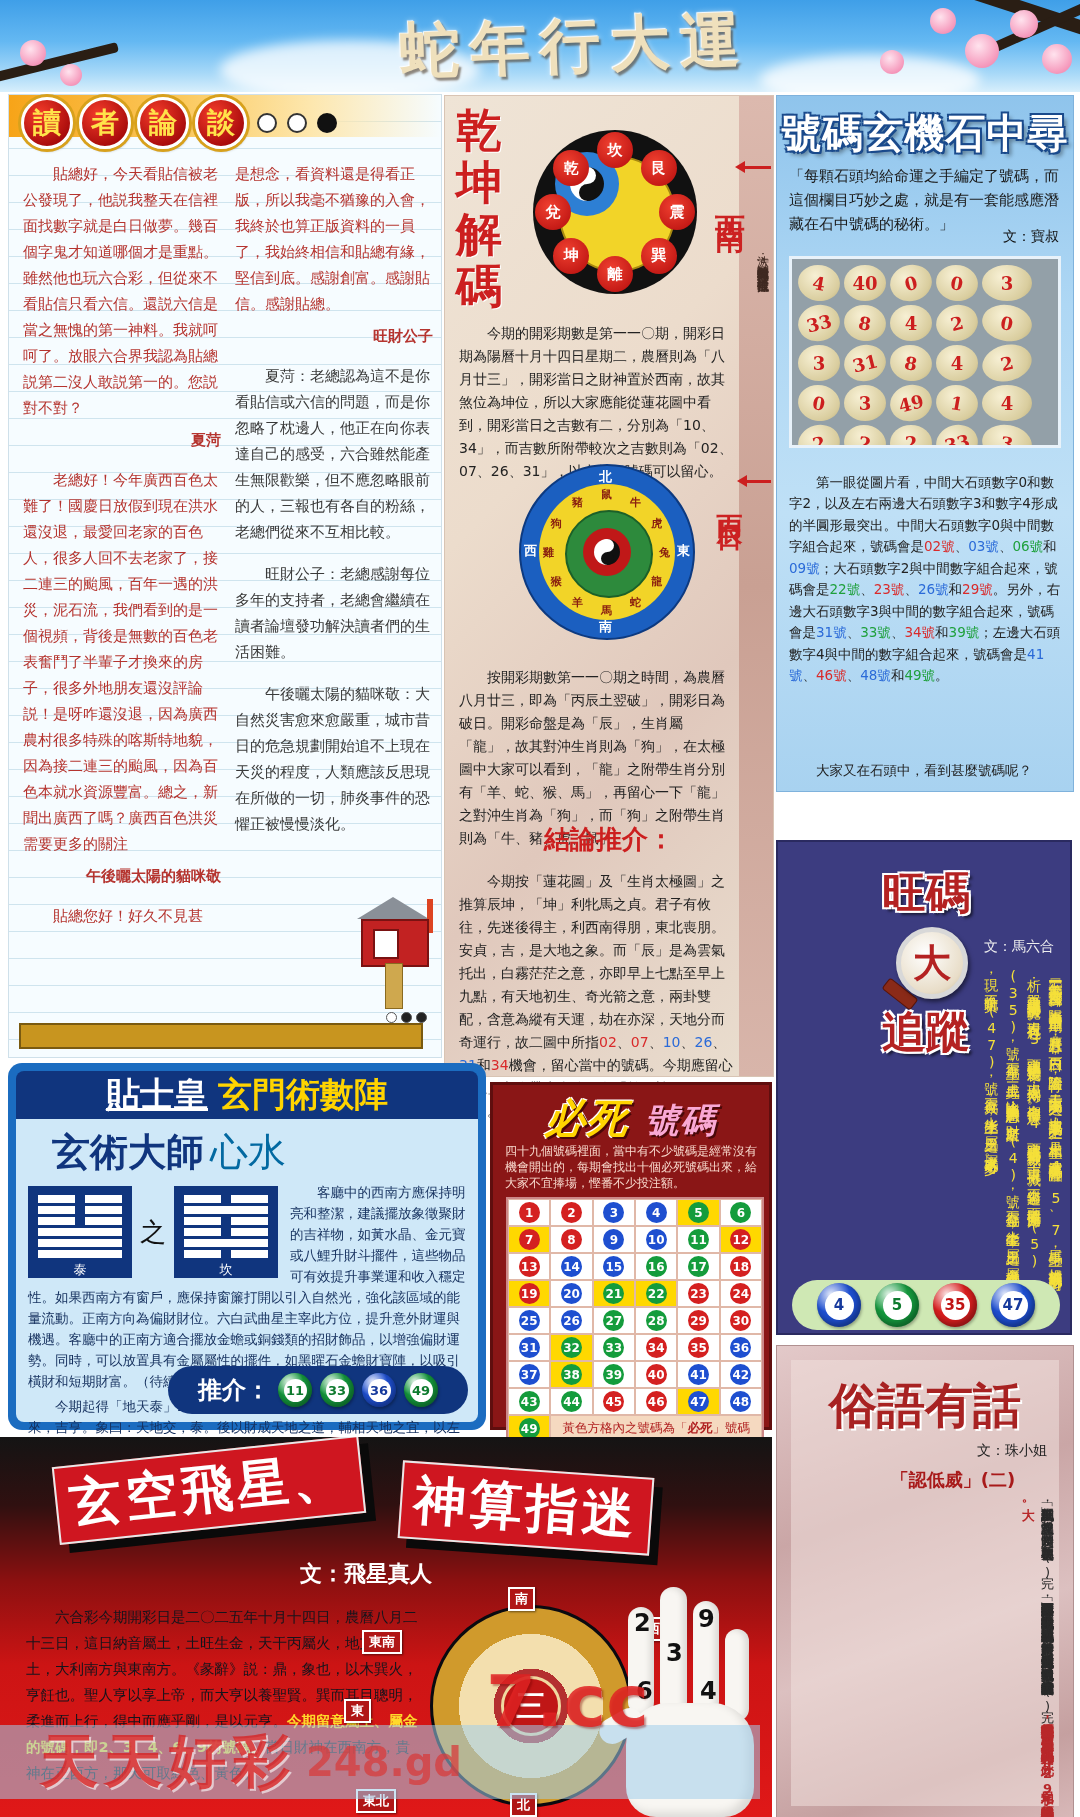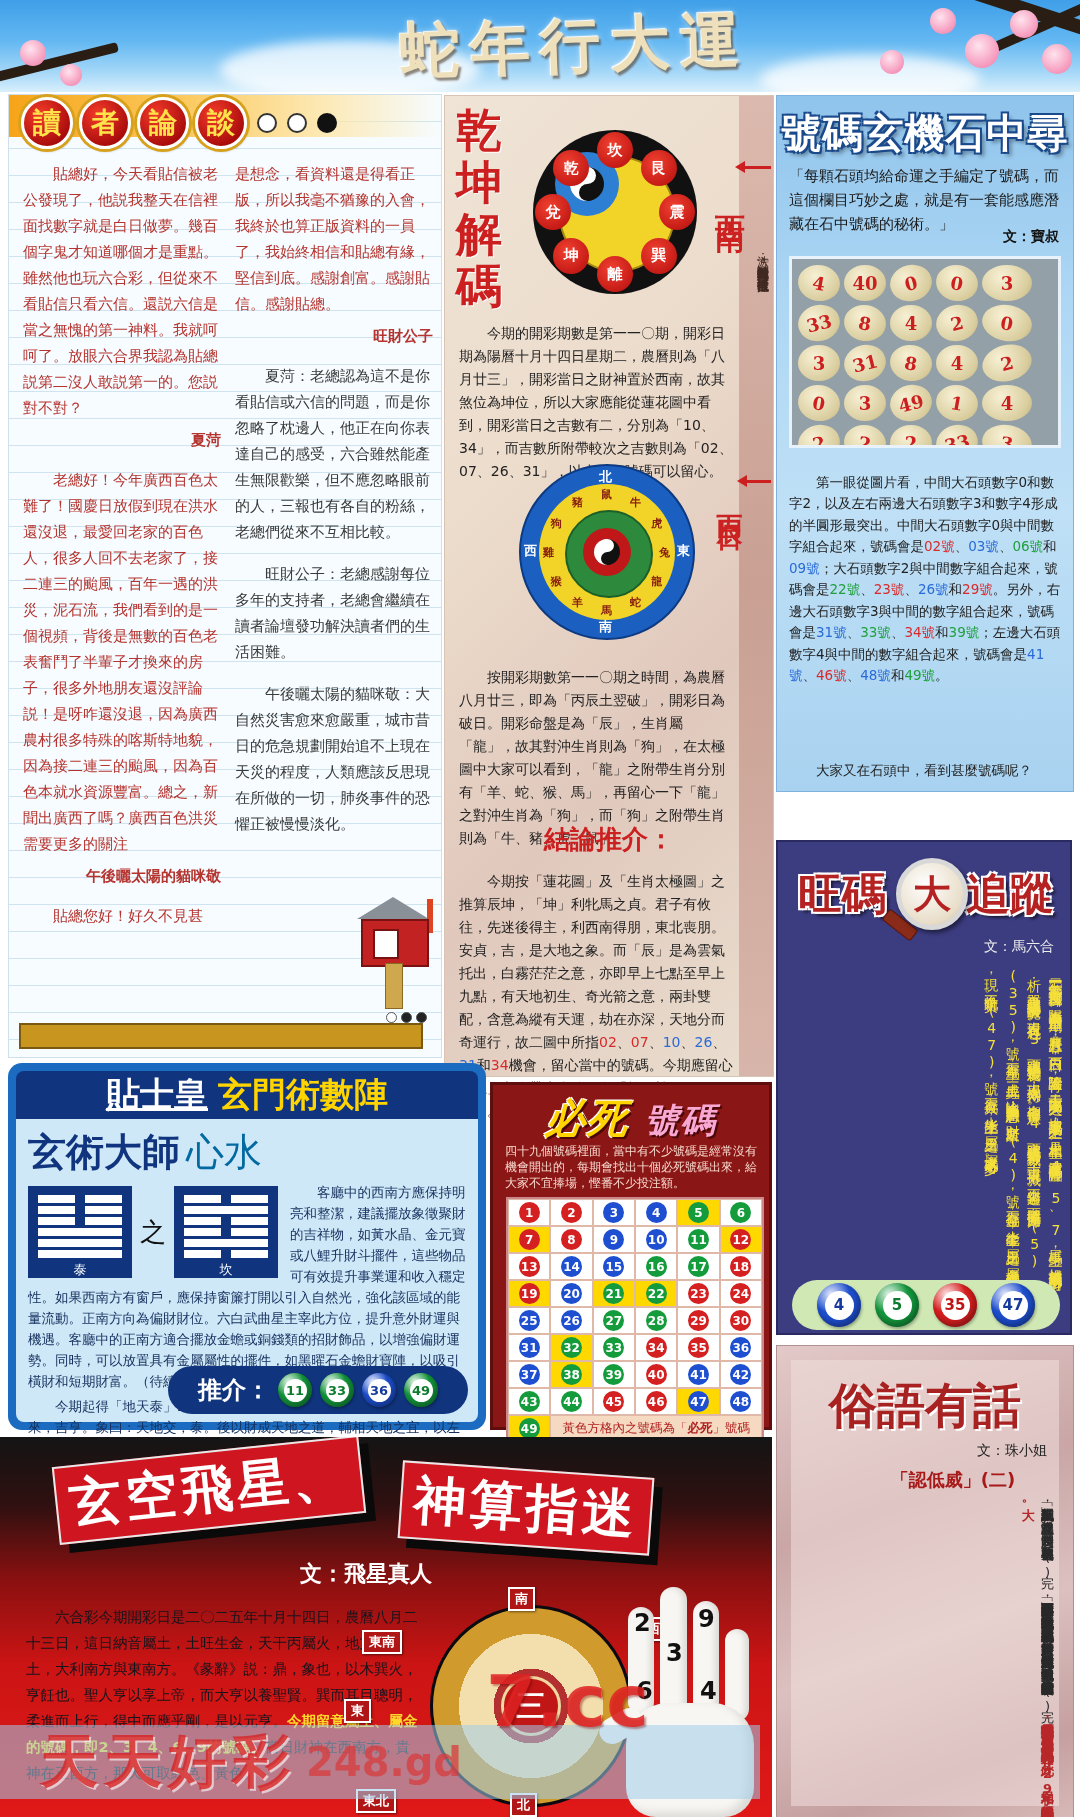--- a/index.html
+++ b/index.html
@@ -100,39 +100,39 @@
   .concl-title{position:absolute;left:0;width:328px;text-align:center;color:#cc1f1f;font-weight:900;font-size:26px;}
 
   
   .stone-sec{position:absolute;left:776px;top:95px;width:296px;height:695px;
              background:linear-gradient(180deg,#8fc4ec 0%,#aed7f4 30%,#bfe0f6 60%,#a8d2f0 100%);
              border:1px solid #7fb2dc;}
   .stone-title{position:absolute;left:0;top:10px;width:296px;text-align:center;font-weight:900;font-size:40px;
                color:#fff;letter-spacing:1px;
                text-shadow:2px 2px 0 #1a4a8c,-2px -2px 0 #1a4a8c,2px -2px 0 #1a4a8c,-2px 2px 0 #1a4a8c,4px 4px 4px rgba(0,0,0,.4);}
   .stone-quote{position:absolute;left:12px;top:68px;width:272px;font-size:15px;line-height:24px;color:#1a1a1a;}
-  .stone-byline{position:absolute;right:14px;top:132px;font-size:14px;color:#111;font-weight:bold;}
+  .stone-byline{position:absolute;right:14px;top:132px;font-size:14px;color:#111;font-weight:normal;}
   .stones-photo{position:absolute;left:12px;top:160px;width:272px;height:192px;background:#93a0a8;
                 border:3px solid #e8f2fa;display:flex;flex-wrap:wrap;align-content:flex-start;
                 padding:4px;box-sizing:border-box;overflow:hidden;}
   .stone{width:42px;height:36px;margin:2px;border-radius:50%;
          background:radial-gradient(circle at 38% 32%,#f7f0d4,#d9cd9e 70%,#b8ab78);
          display:flex;align-items:center;justify-content:center;}
   .stone span{color:#cc1f1f;font-weight:900;font-size:18px;font-family:"DejaVu Serif",serif;}
   .stone:nth-child(3n){transform:rotate(-14deg);}
   .stone:nth-child(3n+1){transform:rotate(10deg);}
   .stone:nth-child(5n){width:50px;}
   .stone-para{position:absolute;left:12px;top:362px;width:274px;font-size:13.5px;line-height:21.5px;
               color:#222;text-indent:2em;}
   .stone-q{position:absolute;left:12px;top:652px;width:274px;font-size:13.5px;color:#222;text-indent:2em;}
 
   
   .wangma{position:absolute;left:776px;top:840px;width:296px;height:495px;background:#3c3c80;
           border:2px solid #2a2a60;box-sizing:border-box;}
-  .wm-title{position:absolute;left:0;top:16px;width:296px;display:flex;align-items:center;justify-content:center;gap:4px;}
+  .wm-title{position:absolute;left:0;top:22px;width:296px;display:flex;align-items:center;justify-content:center;gap:4px;flex-direction:column;}
   .wm-word{font-weight:900;font-size:44px;color:#b42222;font-family:"DejaVu Serif",serif;
            text-shadow:2px 2px 0 #fff,-2px -2px 0 #fff,2px -2px 0 #fff,-2px 2px 0 #fff,4px 4px 3px rgba(0,0,0,.6);}
   .magnifier{position:relative;width:72px;height:72px;}
   .mag-glass{position:absolute;left:6px;top:0;width:62px;height:62px;border-radius:50%;
              background:radial-gradient(circle at 40% 35%,#fff,#e8ddc8 70%,#c8b890);
              border:5px solid #d8d8d8;box-shadow:2px 3px 4px rgba(0,0,0,.5);
              display:flex;align-items:center;justify-content:center;
              color:#b42222;font-size:38px;font-weight:900;font-family:"DejaVu Serif",serif;}
   .mag-handle{position:absolute;left:-8px;bottom:-2px;width:34px;height:12px;background:#8a2a18;
               transform:rotate(38deg);border-radius:3px;border:1px solid #5a1408;}
@@ -168,21 +168,21 @@
               text-orientation:upright;color:#2a2a2a;font-size:13px;line-height:19.2px;}
 
   
   .tipking{position:absolute;left:8px;top:1063px;width:478px;height:367px;background:#1b6cc0;
            border-radius:14px;box-sizing:border-box;padding:8px;}
   .tk-header{height:48px;background:#10357e;border-radius:8px 8px 0 0;display:flex;align-items:center;
              justify-content:center;gap:10px;font-weight:900;font-size:34px;}
   .tk-header .a{color:#fff;font-family:"DejaVu Serif",serif;text-decoration:underline;}
   .tk-header .b{color:#ffd400;}
   .tk-body{position:relative;height:303px;background:#cfe8f8;border-radius:0 0 8px 8px;padding:8px 12px;box-sizing:border-box;}
-  .tk-sub{display:flex;align-items:baseline;gap:6px;}
+  .tk-sub{display:flex;align-items:baseline;gap:6px;margin-left:24px;}
   .tk-sub .a{color:#10357e;font-weight:900;font-size:38px;}
   .tk-sub .b{color:#0369a1;font-size:38px;}
   .tk-hexrow{float:left;width:252px;height:96px;display:flex;align-items:center;gap:8px;margin:6px 10px 4px 0;}
   .hexbox{width:104px;height:92px;background:#10357e;padding:6px 10px 2px 10px;box-sizing:border-box;}
   .hexline{height:8px;margin:3px 0;display:flex;gap:10px;}
   .hexline span{flex:1;background:#fff;}
   .hexlabel{color:#fff;font-size:13px;text-align:center;margin-top:1px;}
   .tk-zhi{color:#111;font-size:26px;}
   .tk-para{font-size:13.5px;line-height:21px;color:#15305e;text-indent:2em;margin:4px 0;}
   .tk-bar{position:absolute;right:10px;bottom:8px;width:300px;height:48px;background:#10357e;border-radius:24px;

